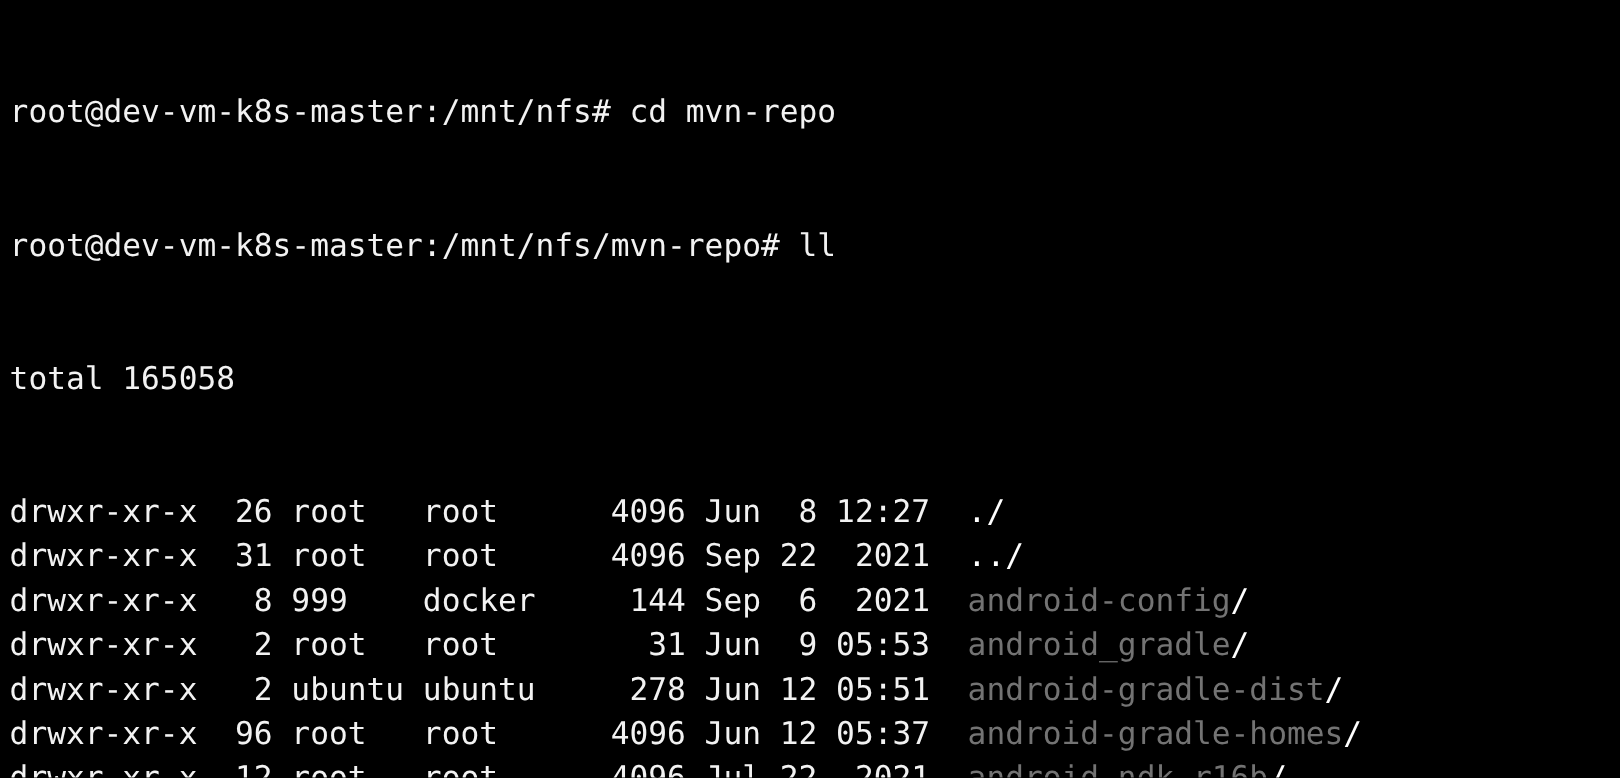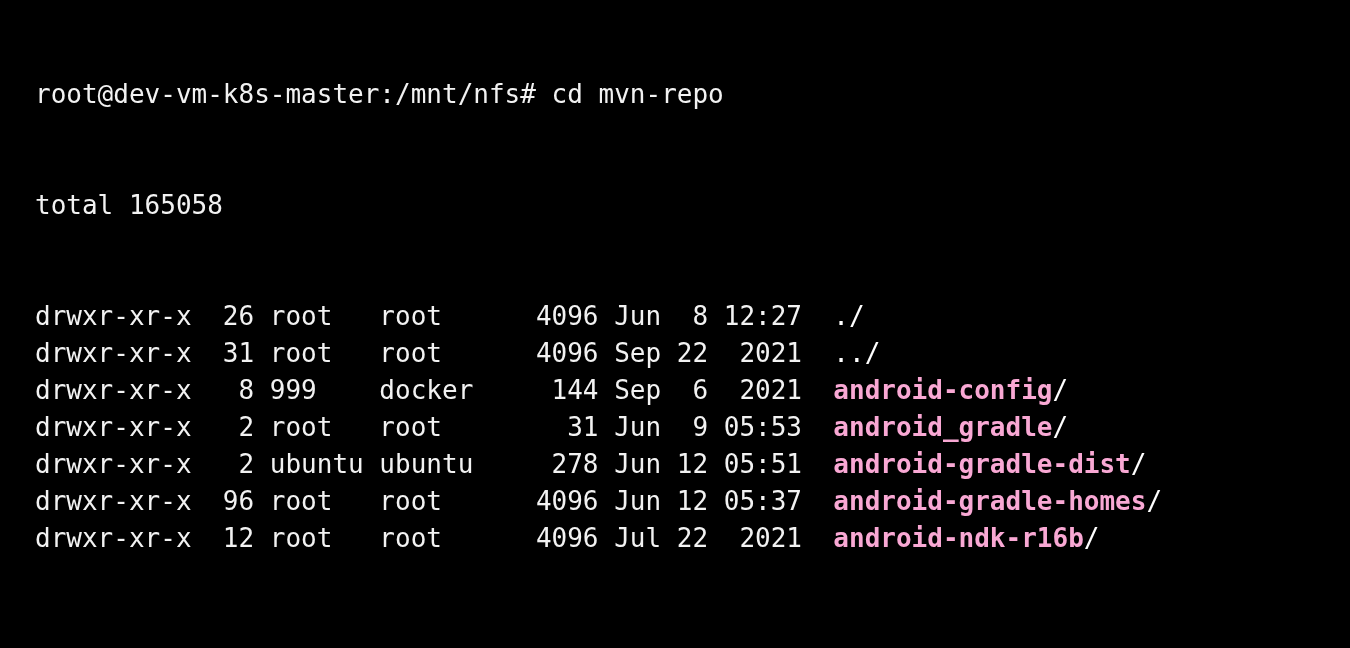--- a/index.html
+++ b/index.html
@@ -13,25 +13,26 @@
   .terminal {
     font-family: "Menlo", "Consolas", "DejaVu Sans Mono", monospace;
     font-size: 26px;
     line-height: 37px;
     letter-spacing: 0px;
     white-space: pre;
     color: #f2f2f2;
     padding: 2px 8px;
     position: relative;
   }
-  .row { display: block; margin-left: 27px; }
+  .row { display: block; }
   .white { color: #ffffff; }
-  .dir   { color: #f9a8d4; font-weight: bold; }
+  .dir   { color: #737373; font-weight: normal; }
 </style>
 </head>
 <body>
 
 <div class="terminal">
   <span class="row"><span>root@dev-vm-k8s-master:/mnt/nfs# </span><span>cd mvn-repo</span></span>
+  <span class="row"><span>root@dev-vm-k8s-master:/mnt/nfs/mvn-repo# </span><span>ll</span></span>
   <span class="row">total 165058</span>
   <div id="listing"><span class="row"><span>drwxr-xr-x  26 root   root      4096 Jun  8 12:27  </span><span class="white">./</span></span><span class="row"><span>drwxr-xr-x  31 root   root      4096 Sep 22  2021  </span><span class="white">../</span></span><span class="row"><span>drwxr-xr-x   8 999    docker     144 Sep  6  2021  </span><span class="dir">android-config</span><span class="white">/</span></span><span class="row"><span>drwxr-xr-x   2 root   root        31 Jun  9 05:53  </span><span class="dir">android_gradle</span><span class="white">/</span></span><span class="row"><span>drwxr-xr-x   2 ubuntu ubuntu     278 Jun 12 05:51  </span><span class="dir">android-gradle-dist</span><span class="white">/</span></span><span class="row"><span>drwxr-xr-x  96 root   root      4096 Jun 12 05:37  </span><span class="dir">android-gradle-homes</span><span class="white">/</span></span><span class="row"><span>drwxr-xr-x  12 root   root      4096 Jul 22  2021  </span><span class="dir">android-ndk-r16b</span><span class="white">/</span></span></div>
   
 </div>
 
 </body></html>

